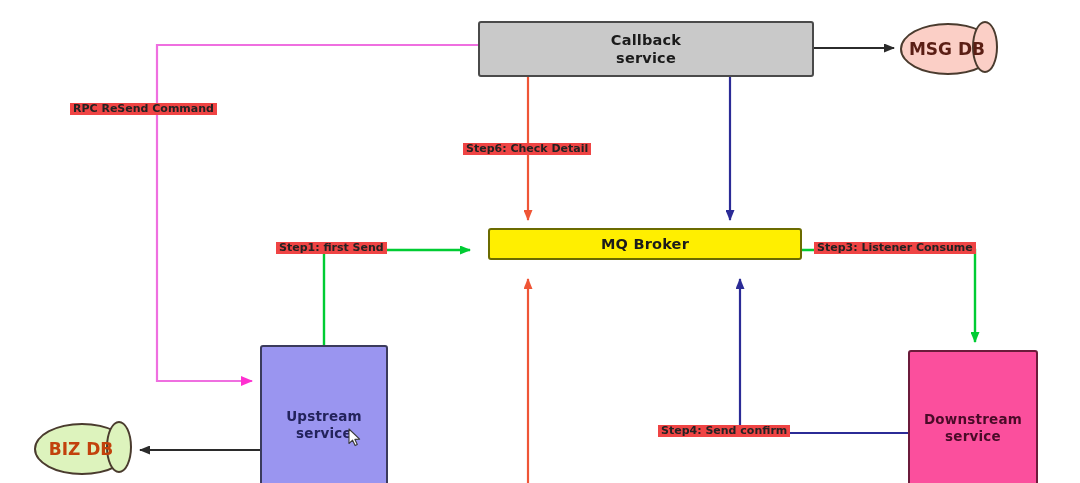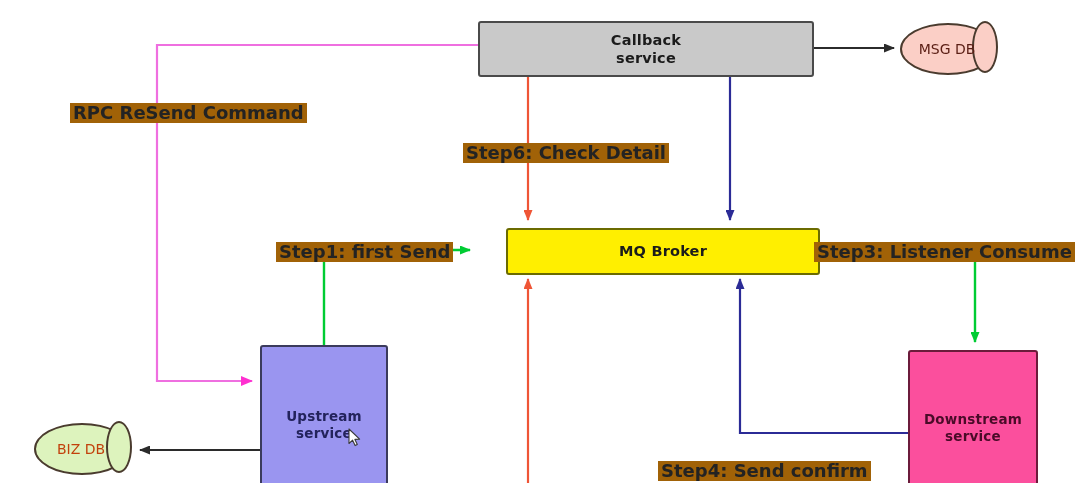--- a/index.html
+++ b/index.html
@@ -43,22 +43,22 @@
 
   #node-callback {
     left: 478px;  top: 21px;
     width: 336px; height: 56px;
     background: #c9c9c9;
     border-color: #4a4a4a;
     color: #1b1b1b;
     font-size: 14.5px;
   }
   #node-mq {
-    left: 506px;  top: 228px;
-    width: 314px; height: 47px;
+    left: 488px;  top: 228px;
+    width: 314px; height: 32px;
     background: #ffef00;
     border-color: #6b6b00;
     color: #1b1b1b;
     font-size: 14.5px;
   }
   #node-upstream {
     left: 260px; top: 345px;
     width: 128px; height: 160px;
     background: #9a95f0;
     border-color: #3b3b5c;
@@ -96,48 +96,48 @@
     border: 2px solid #4a3b2e;
     border-radius: 50%;
   }
   .cyl .cyl-label {
     position: absolute;
     left: 0; top: 0;
     width: 100%; height: 100%;
     display: flex;
     align-items: center;
     justify-content: center;
-    font-weight: normal;
-    font-size: 14px;
+    font-weight: bold;
+    font-size: 17px;
     padding-right: 2px;
     box-sizing: border-box;
   }
   #node-msgdb { left: 900px; top: 23px; width: 96px; height: 52px; }
   #node-msgdb .body, #node-msgdb .cap { background: #fbcfc6; }
   #node-msgdb .cyl-label { color: #5a1e14; }
 
   #node-bizdb { left: 34px; top: 423px; width: 96px; height: 52px; }
   #node-bizdb .body, #node-bizdb .cap { background: #ddf3bd; }
   #node-bizdb .cyl-label { color: #c2410c; }
 
   .edge-label {
     position: absolute;
     font-weight: bold;
-    font-size: 18px;
+    font-size: 11px;
     color: #232323;
     white-space: nowrap;
-    background: #a16207;
+    background: #ef4444;
     padding: 0 3px;
     z-index: 4;
     line-height: 1.1;
   }
   #label-rpc       { left: 70px;  top: 103px; }
   #label-step1     { left: 276px; top: 242px; }
   #label-step3     { left: 814px; top: 242px; }
-  #label-step4     { left: 658px; top: 425px; margin-top: 36px; }
+  #label-step4     { left: 658px; top: 425px; }
   #label-step5     { left: 640px; top: 143px; }
   #label-step6     { left: 463px; top: 143px; }
 
   #watermark-top {
     position: absolute;
     left: 560px; top: 0px;
     font-size: 15px;
     color: #f3f3f3;
     letter-spacing: 6px;
     z-index: 1;

